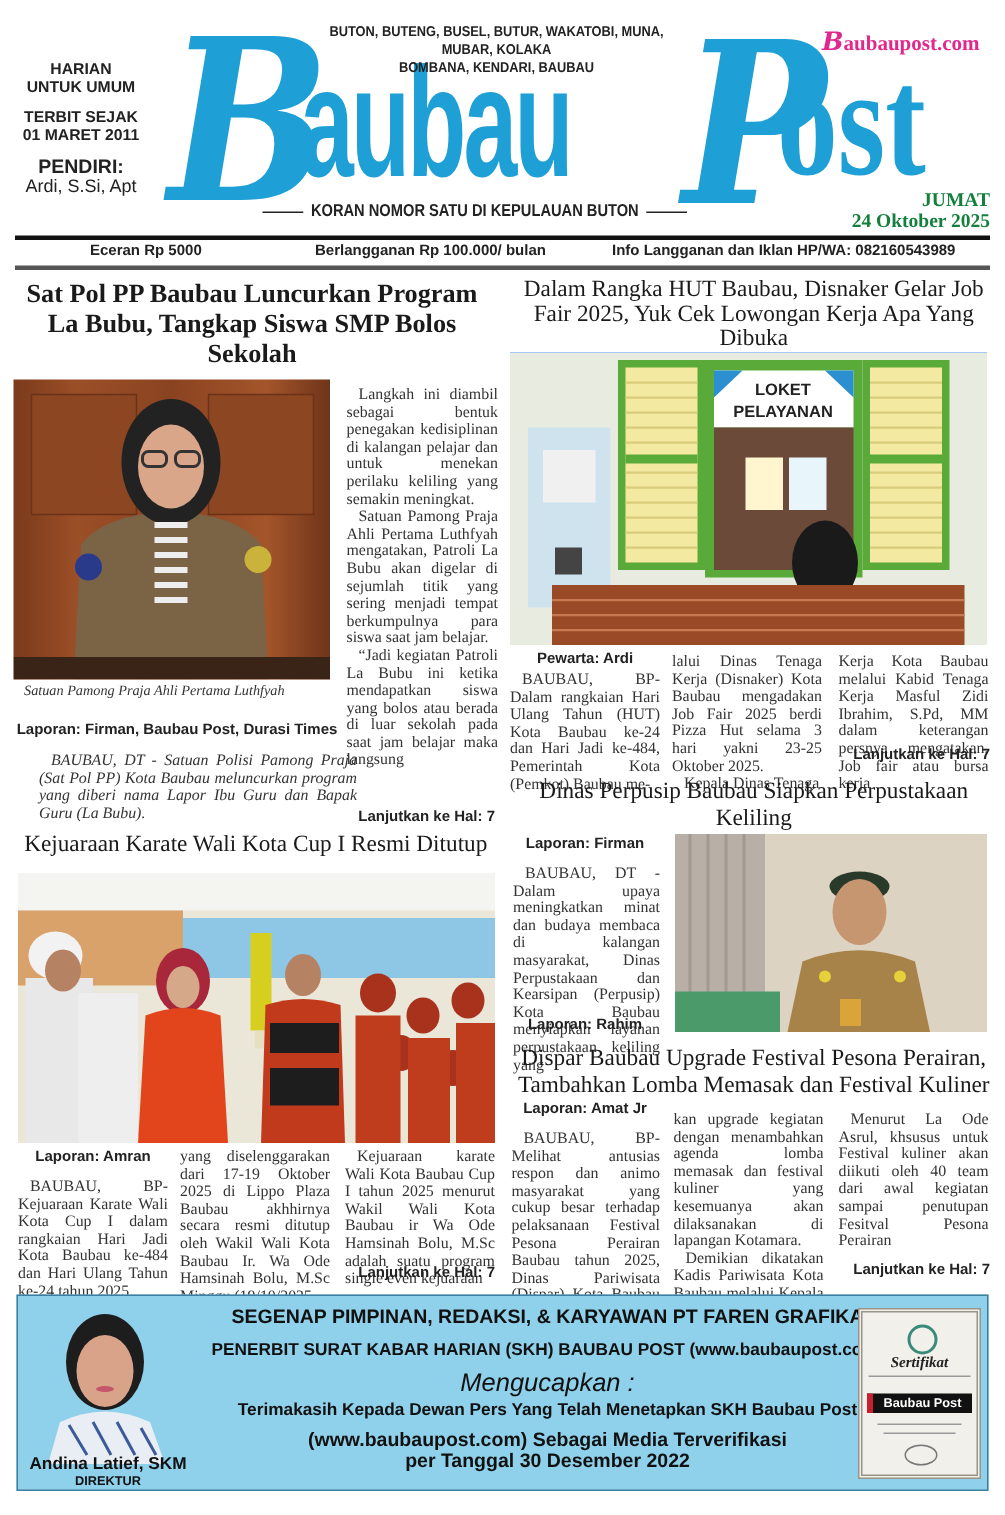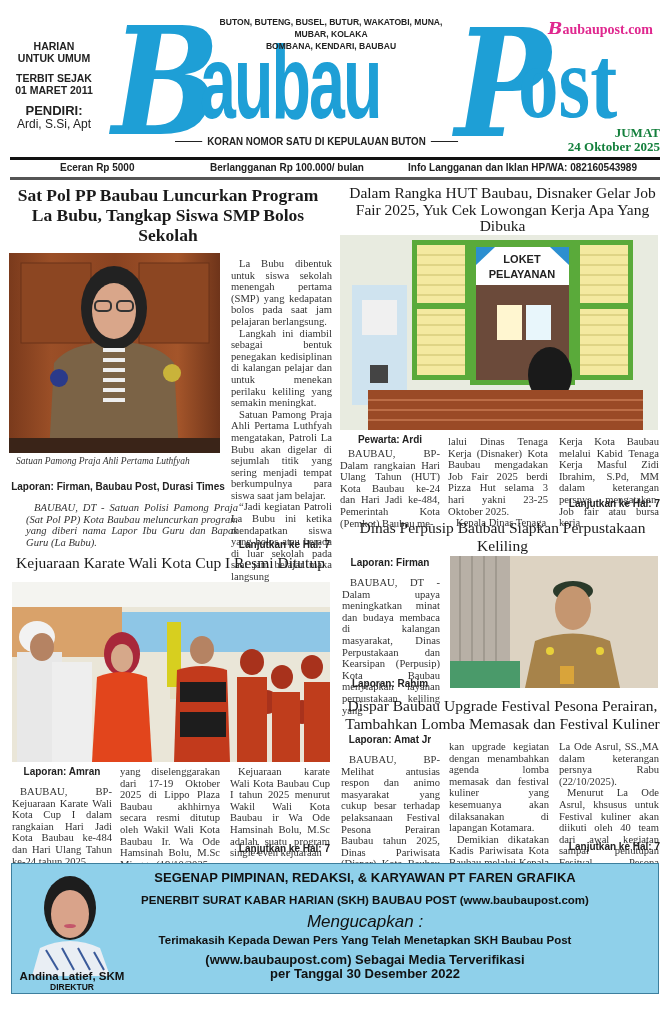--- a/index.html
+++ b/index.html
@@ -117,21 +117,20 @@
     <rect x="0" y="185" width="211" height="15" fill="#3a2418"></rect>
   </svg>
 </div>
 <div class="abs caption" style="left:16px; top:456px; width:210px;">Satuan Pamong Praja Ahli Pertama Luthfyah</div>
 <div class="abs byline" style="left:8px; top:481px; width:220px;">Laporan: Firman, Baubau Post, Durasi Times</div>
 <div class="abs body-text" style="left:26px; top:502px; width:212px; font-style:italic;">
   <p>BAUBAU, DT - Satuan Polisi Pamong Praja (Sat Pol PP) Kota Baubau meluncurkan program yang diberi nama Lapor Ibu Guru dan Bapak Guru (La Bubu).</p>
 </div>
 
 <div class="abs body-text" style="left:231px; top:258px; width:101px;">
-  <p>La Bubu dibentuk untuk siswa sekolah menengah pertama (SMP) yang kedapatan bolos pada saat jam pelajaran berlangsung.</p>
   <p>Langkah ini diambil sebagai bentuk penegakan kedisiplinan di kalangan pelajar dan untuk menekan perilaku keliling yang semakin meningkat.</p>
   <p>Satuan Pamong Praja Ahli Pertama Luthfyah mengatakan, Patroli La Bubu akan digelar di sejumlah titik yang sering menjadi tempat berkumpulnya para siswa saat jam belajar.</p>
   <p>“Jadi kegiatan Patroli La Bubu ini ketika mendapatkan siswa yang bolos atau berada di luar sekolah pada saat jam belajar maka langsung</p>
 </div>
 <div class="abs cont" style="left:200px; top:539px; width:130px;">Lanjutkan ke Hal: 7</div>
 
 <div class="abs hl-reg" style="left:340px; top:185px; width:325px; font-size:15.5px; line-height:16.5px;">Dalam Rangka HUT Baubau, Disnaker Gelar Job Fair 2025, Yuk Cek Lowongan Kerja Apa Yang Dibuka</div>
 
 <div class="photo" style="left:340px; top:235px; width:318px; height:195px; background:#3b82f6;">
   <svg width="318" height="195" viewBox="0 0 318 195">
@@ -283,21 +282,20 @@
 <div class="abs hl-reg" style="left:340px; top:697px; width:325px; font-size:15.5px; line-height:18px;">Dispar Baubau Upgrade Festival Pesona Perairan, Tambahkan Lomba Memasak dan Festival Kuliner</div>
 <div class="abs byline" style="left:340px; top:734px; width:100px;">Laporan: Amat Jr</div>
 <div class="abs body-text" style="left:341px; top:754px; width:99px;">
   <p>BAUBAU, BP-Melihat antusias respon dan animo masyarakat yang cukup besar terhadap pelaksanaan Festival Pesona Perairan Baubau tahun 2025, Dinas Pariwisata (Dispar) Kota Baubau melaku-</p>
 </div>
 <div class="abs body-text" style="left:449px; top:741px; width:100px;">
   <p style="text-indent:0">kan upgrade kegiatan dengan menambahkan agenda lomba memasak dan festival kuliner yang kesemuanya akan dilaksanakan di lapangan Kotamara.</p>
   <p>Demikian dikatakan Kadis Pariwisata Kota Baubau melalui Kepala Bidang Pemasaran</p>
 </div>
 <div class="abs body-text" style="left:559px; top:741px; width:100px;">
-  <p style="text-indent:0">La Ode Asrul, SS.,MA dalam keterangan persnya Rabu (22/10/2025).</p>
   <p>Menurut La Ode Asrul, khsusus untuk Festival kuliner akan diikuti oleh 40 team dari awal kegiatan sampai penutupan Fesitval Pesona Perairan</p>
 </div>
 <div class="abs cont" style="left:540px; top:841px; width:120px;">Lanjutkan ke Hal: 7</div>
 
 <div class="abs ad">
   <div class="photo" style="left:6px; top:6px; width:104px; height:106px; background:#8fd0ea;">
     <svg width="104" height="106" viewBox="0 0 104 106">
       <ellipse cx="52" cy="38" rx="26" ry="32" fill="#1d1d1d"></ellipse>
       <ellipse cx="52" cy="44" rx="19" ry="24" fill="#d9a38a"></ellipse>
       <path d="M14 106 L22 78 Q52 64 82 78 L92 106 Z" fill="#e9eef4"></path>
@@ -315,13 +313,22 @@
 
   <div class="abs" style="left:95px; top:0; width:460px; height:131px;">
     <div class="ad-line" style="top:6px; font-size:13px;">SEGENAP PIMPINAN, REDAKSI, &amp; KARYAWAN PT FAREN GRAFIKA</div>
     <div class="ad-line" style="top:30px; font-size:11.5px;">PENERBIT SURAT KABAR HARIAN (SKH) BAUBAU POST (www.baubaupost.com)</div>
     <div class="ad-line serif" style="top:48px; font-size:17px; font-weight:normal; font-style:italic;">Mengucapkan :</div>
     <div class="ad-line" style="top:70px; font-size:11.5px;">Terimakasih Kepada Dewan Pers Yang Telah Menetapkan SKH Baubau Post</div>
     <div class="ad-line" style="top:88px; font-size:13px;">(www.baubaupost.com) Sebagai Media Terverifikasi</div>
     <div class="ad-line" style="top:102px; font-size:13px;">per Tanggal 30 Desember 2022</div>
   </div>
 
+  <div class="abs" style="left:560px; top:8px; width:82px; height:114px; background:#f2f0ea; border:3px double #9a9488; box-sizing:border-box;">
+    <div class="abs" style="left:30px; top:8px; width:16px; height:16px; border-radius:50%; border:2px solid #3a8a7a;"></div>
+    <div class="abs serif" style="left:0; top:28px; width:76px; text-align:center; font-style:italic; font-weight:bold; font-size:10px; color:#222;">Sertifikat</div>
+    <div class="abs" style="left:4px; top:42px; width:68px; height:1px; background:#999;"></div>
+    <div class="abs sans" style="left:3px; top:54px; width:70px; height:13px; background:#111; color:#fff; text-align:center; font-weight:bold; font-size:8.5px; line-height:13px; border-left:4px solid #c8202c; box-sizing:border-box;">Baubau Post</div>
+    <div class="abs" style="left:10px; top:74px; width:56px; height:1px; background:#999;"></div>
+    <div class="abs" style="left:14px; top:80px; width:48px; height:1px; background:#999;"></div>
+    <div class="abs" style="left:28px; top:88px; width:20px; height:12px; border-radius:50%; border:1px solid #777;"></div>
+  </div>
 </div>
 
 </body></html>

